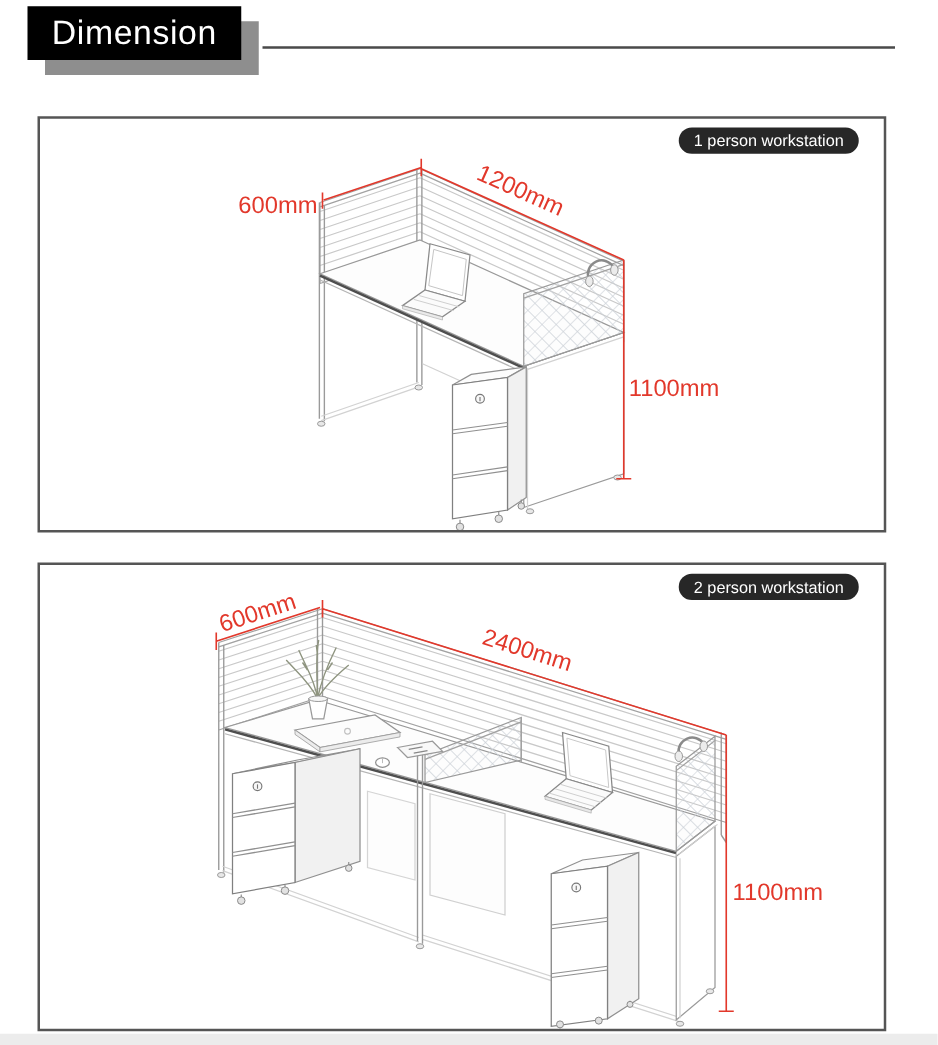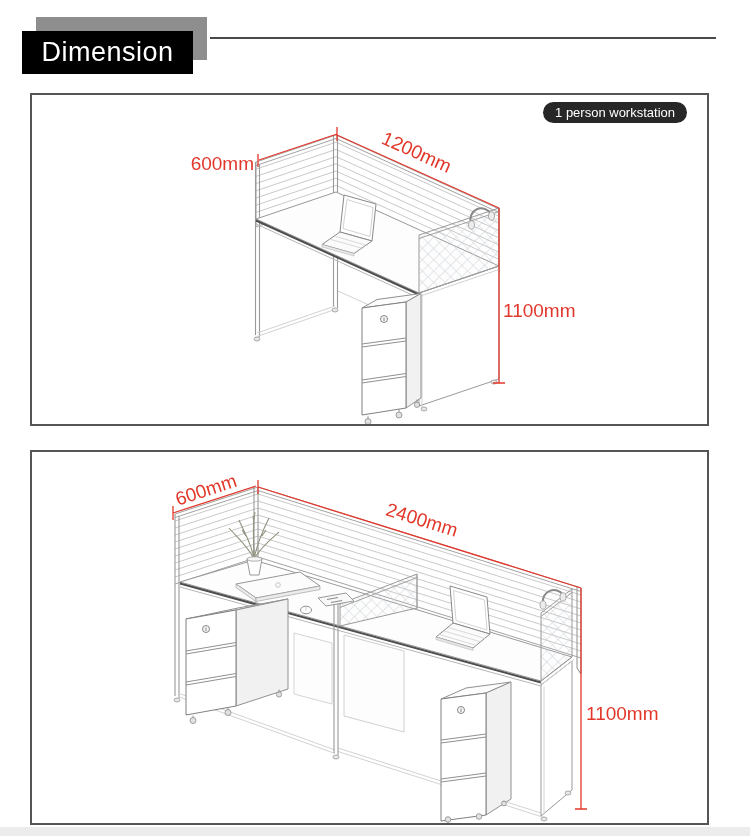--- a/index.html
+++ b/index.html
@@ -3,21 +3,21 @@
 <meta charset="utf-8">
 <style>
   html,body{margin:0;padding:0;}
   body{
     width:750px;height:836px;position:relative;overflow:hidden;
     background:#ffffff;font-family:"Liberation Sans","DejaVu Sans",sans-serif;
   }
   .title-wrap{position:absolute;left:22px;top:5px;width:200px;height:60px;}
   .title-shadow{position:absolute;left:14px;top:12px;width:171px;height:43px;background:#8e8e8e;}
   .title-box{position:absolute;left:0;top:0;width:171px;height:43px;background:#000;
-    color:#fff;font-size:27px;line-height:43px;text-align:center;letter-spacing:0.5px;margin-top:26px;}
+    color:#fff;font-size:27px;line-height:43px;text-align:center;letter-spacing:0.5px;}
   .title-line{position:absolute;left:210px;top:37px;width:506px;border-top:2px solid #4a4a4a;}
   .panel{position:absolute;left:30px;width:679px;border:2px solid #555;background:#fff;box-sizing:border-box;}
   #panel1{top:93px;height:333px;}
   #panel2{top:450px;height:375px;}
   .badge{position:absolute;top:7px;right:20px;background:#272727;color:#fff;
     font-size:13px;line-height:19px;padding:1px 12px;border-radius:11px;white-space:nowrap;}
   .drawing{position:absolute;left:0;top:0;width:100%;height:100%;}
   .dim-text{fill:#e2382b;font-family:"Liberation Sans","DejaVu Sans",sans-serif;font-size:19px;}
   .dim-line{stroke:#e2382b;stroke-width:1.3;fill:none;}
   .frame{stroke:#a2a2a2;stroke-width:1;fill:none;}
@@ -228,15 +228,16 @@
       <circle cx="472" cy="351.5" r="2.4" fill="#e2e2e2" stroke="#8a8a8a" stroke-width="0.8"></circle>
     </g>
 
     <g>
       <path class="dim-line" d="M141,54 L141,68 M141,61 L224,34 M226,28 L226,42 M226,35 L549,136 M549,136 L549,357 M543,357 L555,357"></path>
       <text class="dim-text" font-size="20" transform="translate(176,44) rotate(-18)" text-anchor="middle">600mm</text>
       <text class="dim-text" font-size="20" transform="translate(388,74) rotate(17.4)" text-anchor="middle">2400mm</text>
       <text class="dim-text" x="554" y="268">1100mm</text>
     </g>
   </svg>
+  <div class="badge">2 person workstation</div>
 </div>
 
 <div class="bottom-strip"></div>
 
 </body></html>

